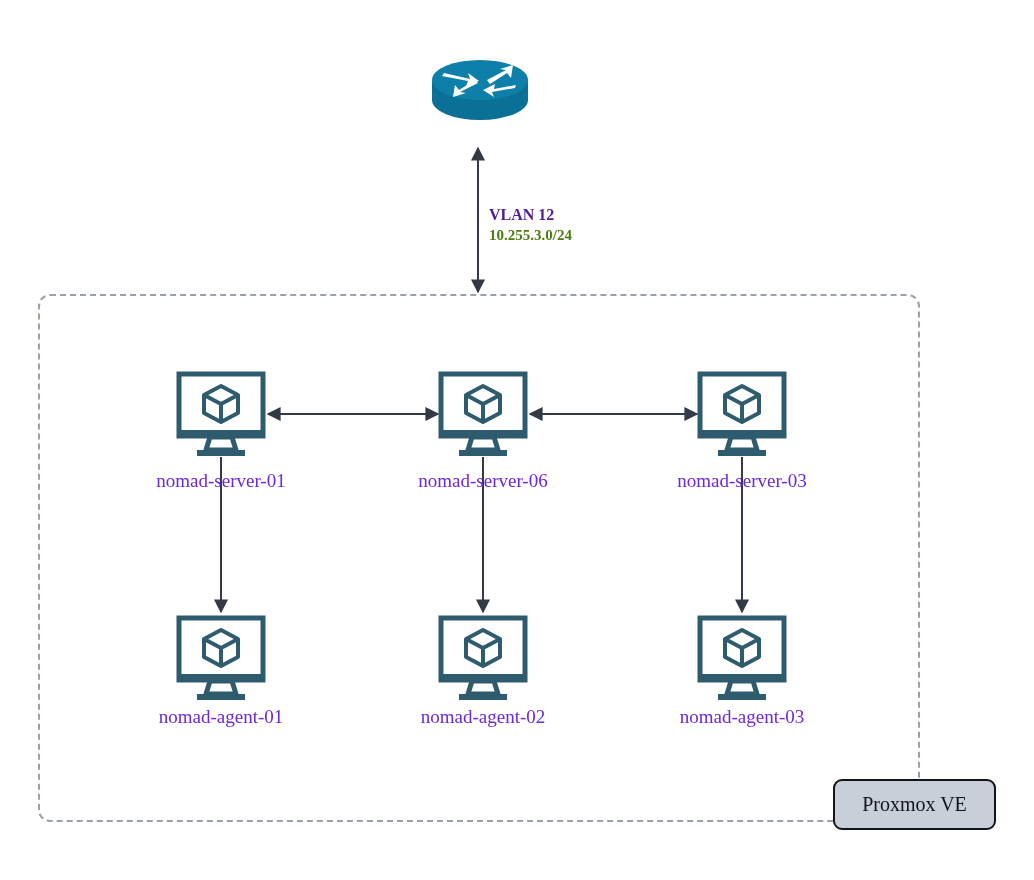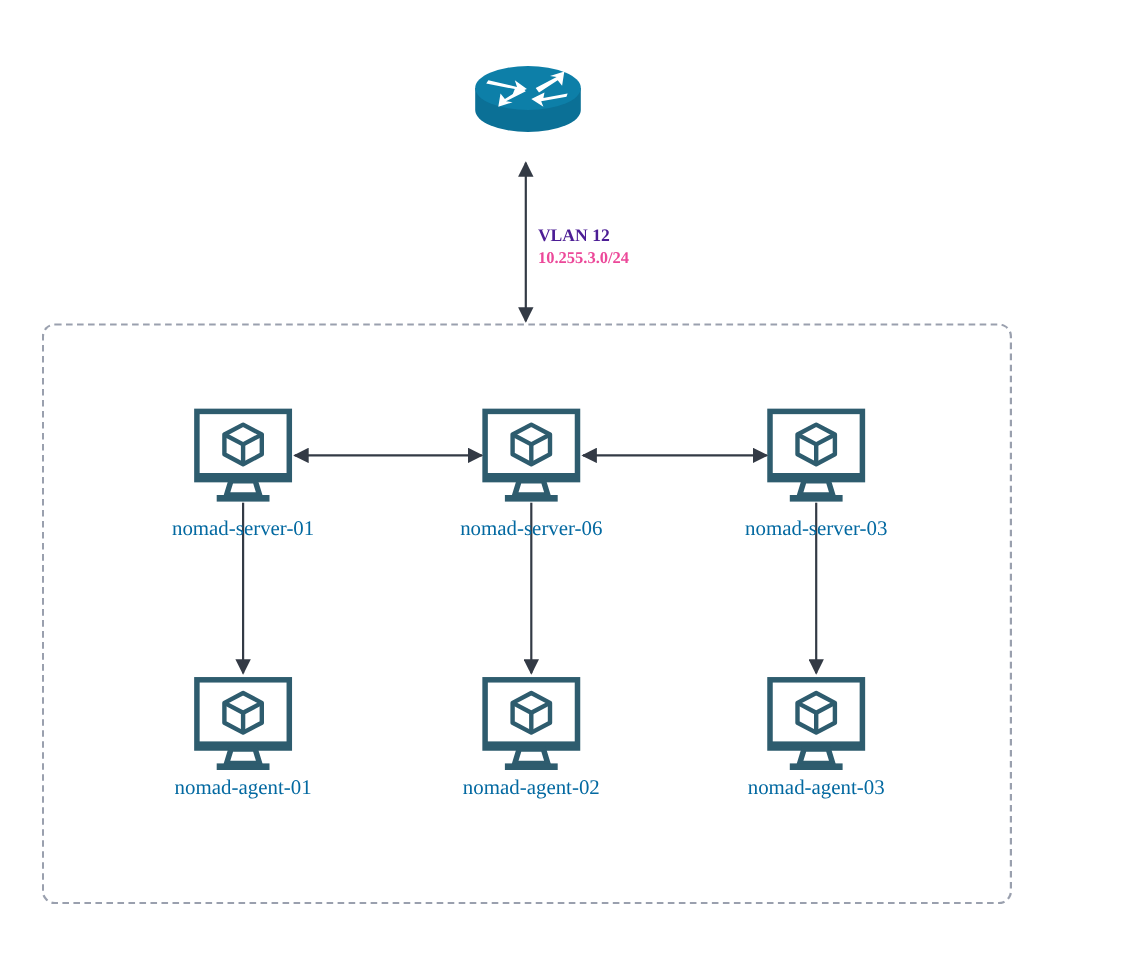--- a/index.html
+++ b/index.html
@@ -19,42 +19,42 @@
   }
   #diagram-svg {
     position: absolute;
     left: 0;
     top: 0;
   }
   .node-label {
     position: absolute;
     font-family: "Liberation Serif", "DejaVu Serif", serif;
     font-size: 19px;
-    color: #0369a1;
+    color: #6d28d9;
     text-align: center;
     white-space: nowrap;
     transform: translateX(-50%);
   }
   .vlan-block {
     position: absolute;
     left: 489px;
     top: 205px;
     font-family: "Liberation Serif", "DejaVu Serif", serif;
     white-space: nowrap;
   }
   .vlan-name {
     font-size: 16px;
     font-weight: bold;
     color: #4c1d95;
     line-height: 20px;
   }
   .vlan-subnet {
     font-size: 15px;
     font-weight: bold;
-    color: #ec4899;
+    color: #4d7c0f;
     line-height: 20px;
   }
   .zone-box {
     position: absolute;
     left: 38px;
     top: 294px;
     width: 882px;
     height: 528px;
     border: 2px dashed #9aa0ae;
     border-radius: 12px;
@@ -215,14 +215,17 @@
   </div>
 
   <div class="node-label" style="left:221px; top:470px;">nomad-server-01</div>
   <div class="node-label" style="left:483px; top:470px;">nomad-server-06</div>
   <div class="node-label" style="left:742px; top:470px;">nomad-server-03</div>
 
   <div class="node-label" style="left:221px; top:706px;text-align:center;">nomad-agent-01</div>
   <div class="node-label" style="left:483px; top:706px;">nomad-agent-02</div>
   <div class="node-label" style="left:742px; top:706px;">nomad-agent-03</div>
 
+  <div class="proxmox-box">
+    <span class="proxmox-label">Proxmox VE</span>
+  </div>
 
 </div>
 
 </body></html>

